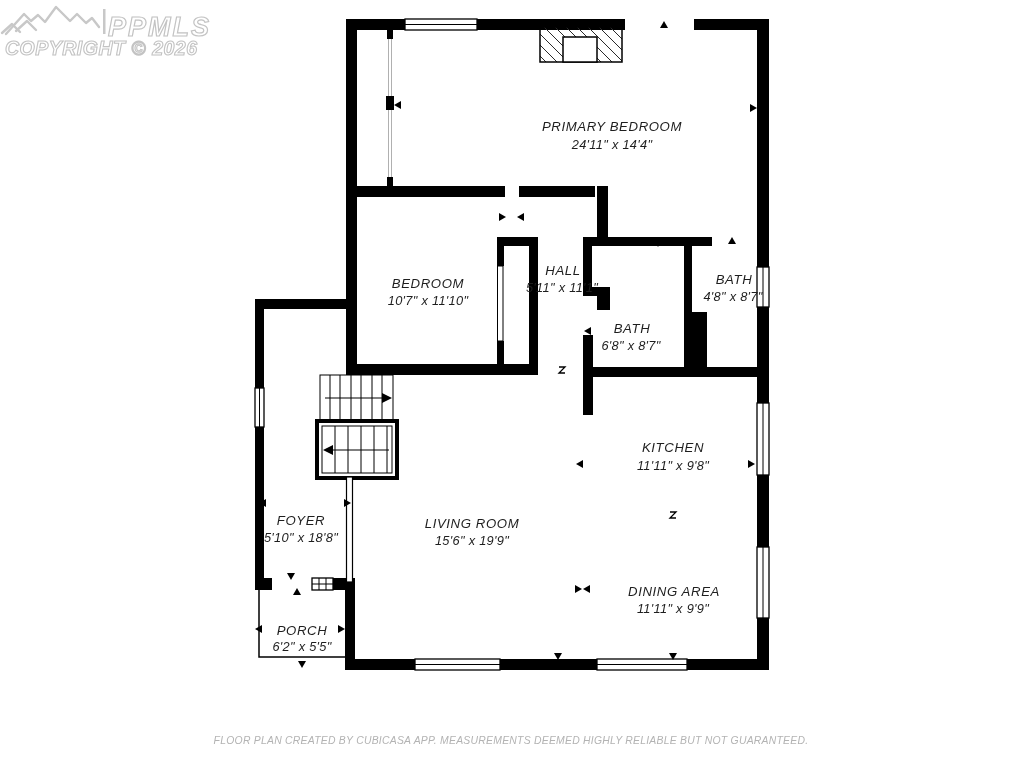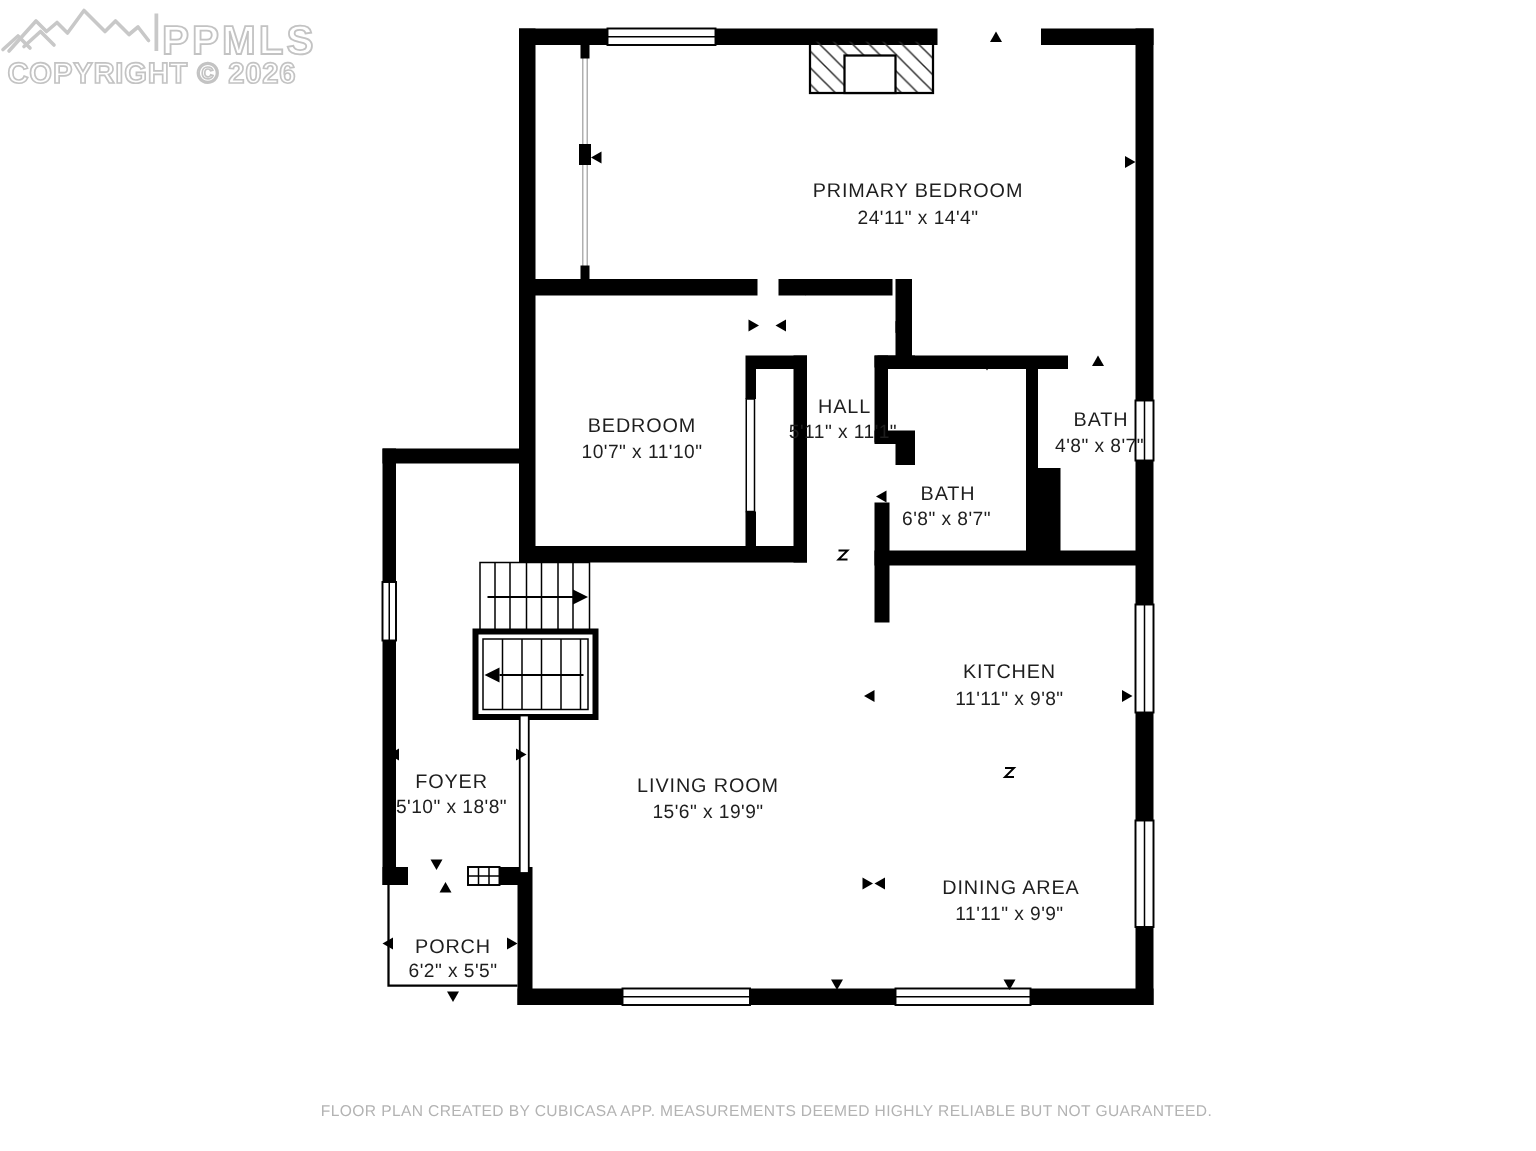--- a/index.html
+++ b/index.html
@@ -1,17 +1,17 @@
 <!DOCTYPE html>
 <html><head>
 <meta charset="utf-8">
 <style>
   html,body{margin:0;padding:0;background:#ffffff;}
   body{width:1024px;height:767px;overflow:hidden;font-family:"Liberation Sans",sans-serif;}
-  #stage{position:relative;width:1024px;height:716px;background:#fff;}
+  #stage{position:relative;width:1024px;height:716px;background:#fff;font-style:italic;}
   svg{display:block;}
   text{font-family:"Liberation Sans",sans-serif;}
   .room-name{font-size:13.2px;letter-spacing:.6px;fill:#1e1e1e;}
   .room-dims{font-size:12.8px;letter-spacing:.3px;fill:#1e1e1e;}
   .wm-brand{font-size:27px;font-weight:bold;letter-spacing:2px;fill:#ffffff;stroke:#c3c3c3;stroke-width:1.2px;}
   .wm-copy{font-size:19.5px;font-weight:bold;letter-spacing:.5px;fill:#ffffff;stroke:#c3c3c3;stroke-width:1.1px;}
   .footer-text{font-size:10.4px;letter-spacing:.25px;fill:#b3b3b3;}
   .wall{fill:#000;}
   .win{fill:#fff;stroke:#000;stroke-width:1.3;}
   .thin{stroke:#000;stroke-width:1;fill:none;}

